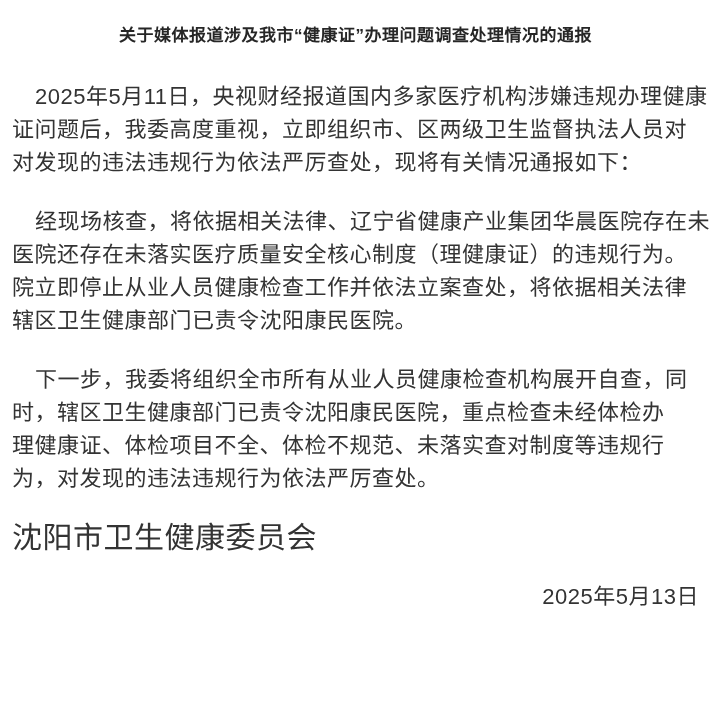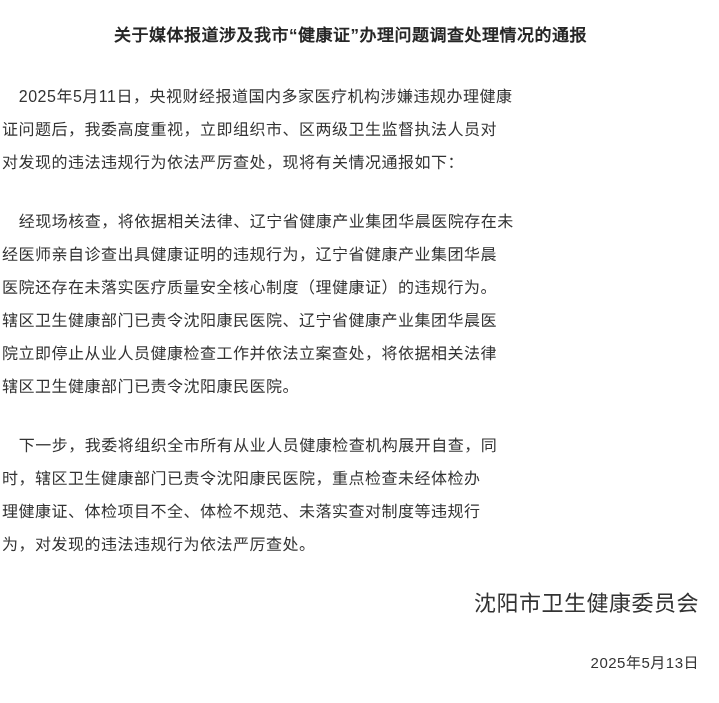--- a/index.html
+++ b/index.html
@@ -10,76 +10,73 @@
   body {
     width: 719px;
     height: 703px;
     overflow: hidden;
     font-family: "Liberation Sans", "DejaVu Sans", sans-serif;
   }
   .doc {
     box-sizing: border-box;
     width: 719px;
     height: 703px;
-    padding: 24px 20px 0 2px;
+    padding: 24px 20px 0 12px;
     color: #333333;
   }
   .title {
     font-size: 17px;
     line-height: 24px;
     font-weight: bold;
     text-align: center;
     color: #262626;
     letter-spacing: 0.5px;
     margin: 0 0 32px 0;
   }
   .para {
     margin: 0 0 26px 0;
-    font-size: 16px;
+    font-size: 22px;
     line-height: 33px;
     letter-spacing: 0.5px;
   }
   .para .line {
     white-space: nowrap;
   }
   .para .line:first-child {
     text-indent: 1.05em;
   }
   .signature-block {
-    font-size: 22px;
+    font-size: 30px;
     line-height: 33px;
     letter-spacing: 0.5px;
-    text-align: right;
   }
   .date-line {
     margin-top: 26px;
-    font-size: 15px;
+    font-size: 22px;
     line-height: 33px;
     letter-spacing: 0.5px;
     text-align: right;
   }
 </style>
 </head>
 <body>
 
 <div class="doc">
 
   <h1 class="title">关于媒体报道涉及我市“健康证”办理问题调查处理情况的通报</h1>
 
   <div class="para">
     <div class="line">2025年5月11日，央视财经报道国内多家医疗机构涉嫌违规办理健康</div>
     <div class="line">证问题后，我委高度重视，立即组织市、区两级卫生监督执法人员对</div>
     <div class="line">对发现的违法违规行为依法严厉查处，现将有关情况通报如下：</div>
   </div>
 
   <div class="para">
     <div class="line">经现场核查，将依据相关法律、辽宁省健康产业集团华晨医院存在未</div>
-    <div class="line">经医师亲自诊查出具健康证明的违规行为，辽宁省健康产业集团华晨</div>
     <div class="line">医院还存在未落实医疗质量安全核心制度（理健康证）的违规行为。</div>
-    <div class="line">辖区卫生健康部门已责令沈阳康民医院、辽宁省健康产业集团华晨医</div>
     <div class="line">院立即停止从业人员健康检查工作并依法立案查处，将依据相关法律</div>
     <div class="line">辖区卫生健康部门已责令沈阳康民医院。</div>
   </div>
 
   <div class="para">
     <div class="line">下一步，我委将组织全市所有从业人员健康检查机构展开自查，同</div>
     <div class="line">时，辖区卫生健康部门已责令沈阳康民医院，重点检查未经体检办</div>
     <div class="line">理健康证、体检项目不全、体检不规范、未落实查对制度等违规行</div>
     <div class="line">为，对发现的违法违规行为依法严厉查处。</div>
   </div>

